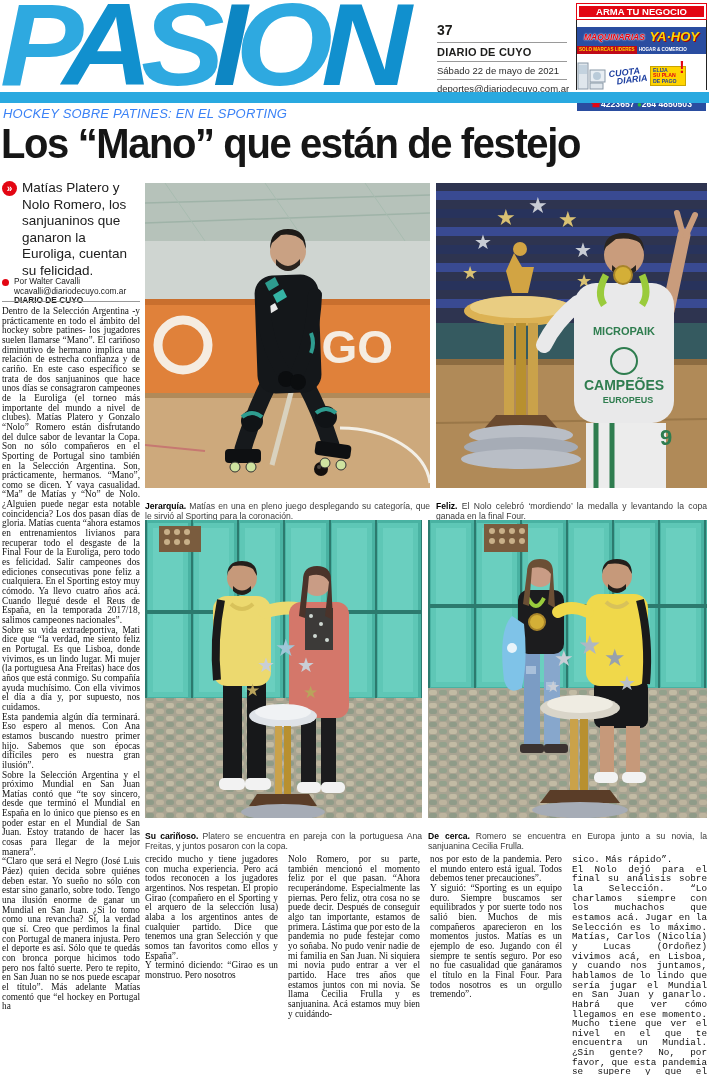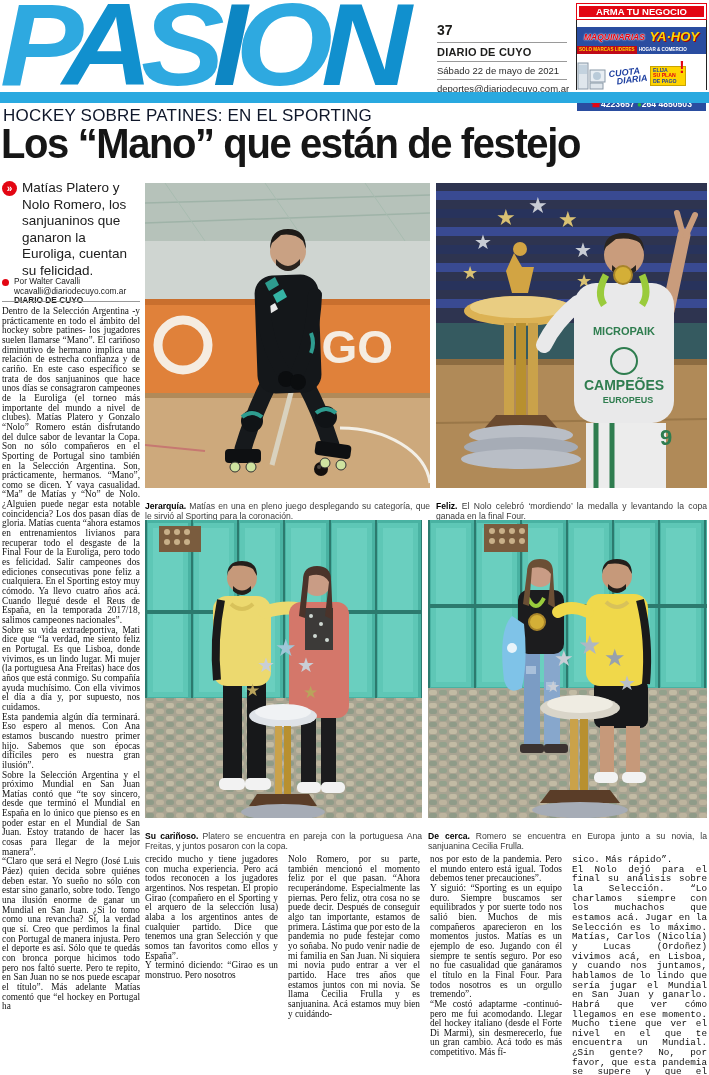--- a/index.html
+++ b/index.html
@@ -37,21 +37,21 @@
             color:#1d3fa0;font-weight:bold;font-size:5.2px;line-height:5.6px;position:relative;}
   .ad-elija .bang{position:absolute;right:0px;top:-2px;color:#e30613;font-size:16px;font-weight:bold;}
   .ad-bot{background:#2a4da0;color:#fff;font-weight:bold;font-size:8.6px;line-height:13px;height:13px;
           text-align:center;white-space:nowrap;}
   .ph-red{color:#e30613;font-size:8px;}
   .ph-grn{color:#2ab53c;font-size:8px;}
 
   .cyanbar{left:0;top:92px;width:709px;height:11px;background:#29a9e0;}
 
   
-  .kicker{left:3px;top:106px;width:600px;font-size:17px;letter-spacing:.2px;color:#0f172a;}
+  .kicker{left:3px;top:106px;width:600px;font-size:13px;letter-spacing:.2px;color:#3b82f6;font-style:italic;}
   .headline{left:1px;top:118px;width:709px;font-weight:bold;font-size:43px;line-height:50px;
             letter-spacing:-1.5px;transform:scaleX(.93);transform-origin:left top;color:#161616;white-space:nowrap;}
 
   
   .lead{left:2px;top:180px;width:138px;padding-left:20px;box-sizing:border-box;
         font-size:13.5px;line-height:16.5px;color:#202020;}
   .lead-badge{position:absolute;left:0;top:1px;width:15px;height:15px;border-radius:50%;
               background:#e30613;color:#fff;font-weight:bold;font-size:10px;line-height:15px;
               text-align:center;}
   .byline{left:2px;top:277px;width:138px;padding-left:12px;box-sizing:border-box;font-size:8.3px;line-height:9.6px;color:#222;}
@@ -444,20 +444,19 @@
   <div class="abs bodycol col2">
     <p>crecido mucho y tiene jugadores con mucha experiencia. Pero acá  todos reconocen a los jugadores  argentinos. Nos respetan. El propio Girao (compañero en el Sporting y el arquero de la selección  lusa) alaba a los argentinos antes de cualquier partido. Dice  que tenemos una gran Selección  y que somos tan favoritos como  ellos y España”.</p>
     <p>Y terminó diciendo: “Girao es un  monstruo. Pero nosotros</p>
   </div>
   <div class="abs bodycol col3">
     <p>Nolo Romero, por su parte, también mencionó el momento feliz por el que pasan. “Ahora recuperándome. Especialmente las piernas. Pero feliz, otra cosa no se puede decir. Después de conseguir algo tan importante, estamos de primera. Lástima que por esto de la pandemia no pude festejar como yo soñaba. No pudo venir nadie de mi familia en  San Juan. Ni siquiera mi novia  pudo entrar a ver el partido. Hace tres años que estamos juntos  con mi novia. Se llama Cecilia  Frulla y es sanjuanina. Acá estamos muy bien y cuidándo-</p>
   </div>
   <div class="abs bodycol col4">
     <p>nos por  esto de la pandemia. Pero el  mundo entero está igual. Todos debemos tener precauciones”.</p>
     <p>Y siguió: “Sporting es un equipo duro. Siempre buscamos ser equilibrados y por suerte todo nos salió bien. Muchos de mis compañeros aparecieron en los momentos justos. Matías es un ejemplo de eso. Jugando con él siempre te sentís seguro. Por eso no fue casualidad que ganáramos el título en la Final Four. Para todos nosotros es un orgullo tremendo”.</p>
-    <p>“Me costó adaptarme -continuó- pero me fui acomodando. Llegar del hockey italiano (desde el Forte Di Marmi), sin desmerecerlo,  fue un gran cambio. Acá todo es  más competitivo. Más fí-</p>
   </div>
   <div class="abs bodycol col5">
     <p>sico.  Más rápido”.</p>
     <p>El Nolo dejó para el final su análisis sobre la Selección. “Lo charlamos siempre con los muchachos que estamos acá. Jugar en la Selección es lo máximo. Matías, Carlos (Nicolía) y Lucas (Ordoñez) vivimos acá, en Lisboa, y cuando nos juntamos, hablamos de lo lindo que sería jugar el  Mundial en San Juan y ganarlo.  Habrá que ver cómo llegamos en  ese momento. Mucho tiene que  ver el nivel en el que te encuentra un Mundial. ¿Sin gente? No,  por favor, que esta pandemia se  supere y que el “Cantoni” esté  como siempre está para un Mundial. Yo me muero si se juega sin  público. Jugar ahí con las tribunas reventando es el sueño del  pibe”.</p>
   </div>
 
 </div>
 
 </body></html>

